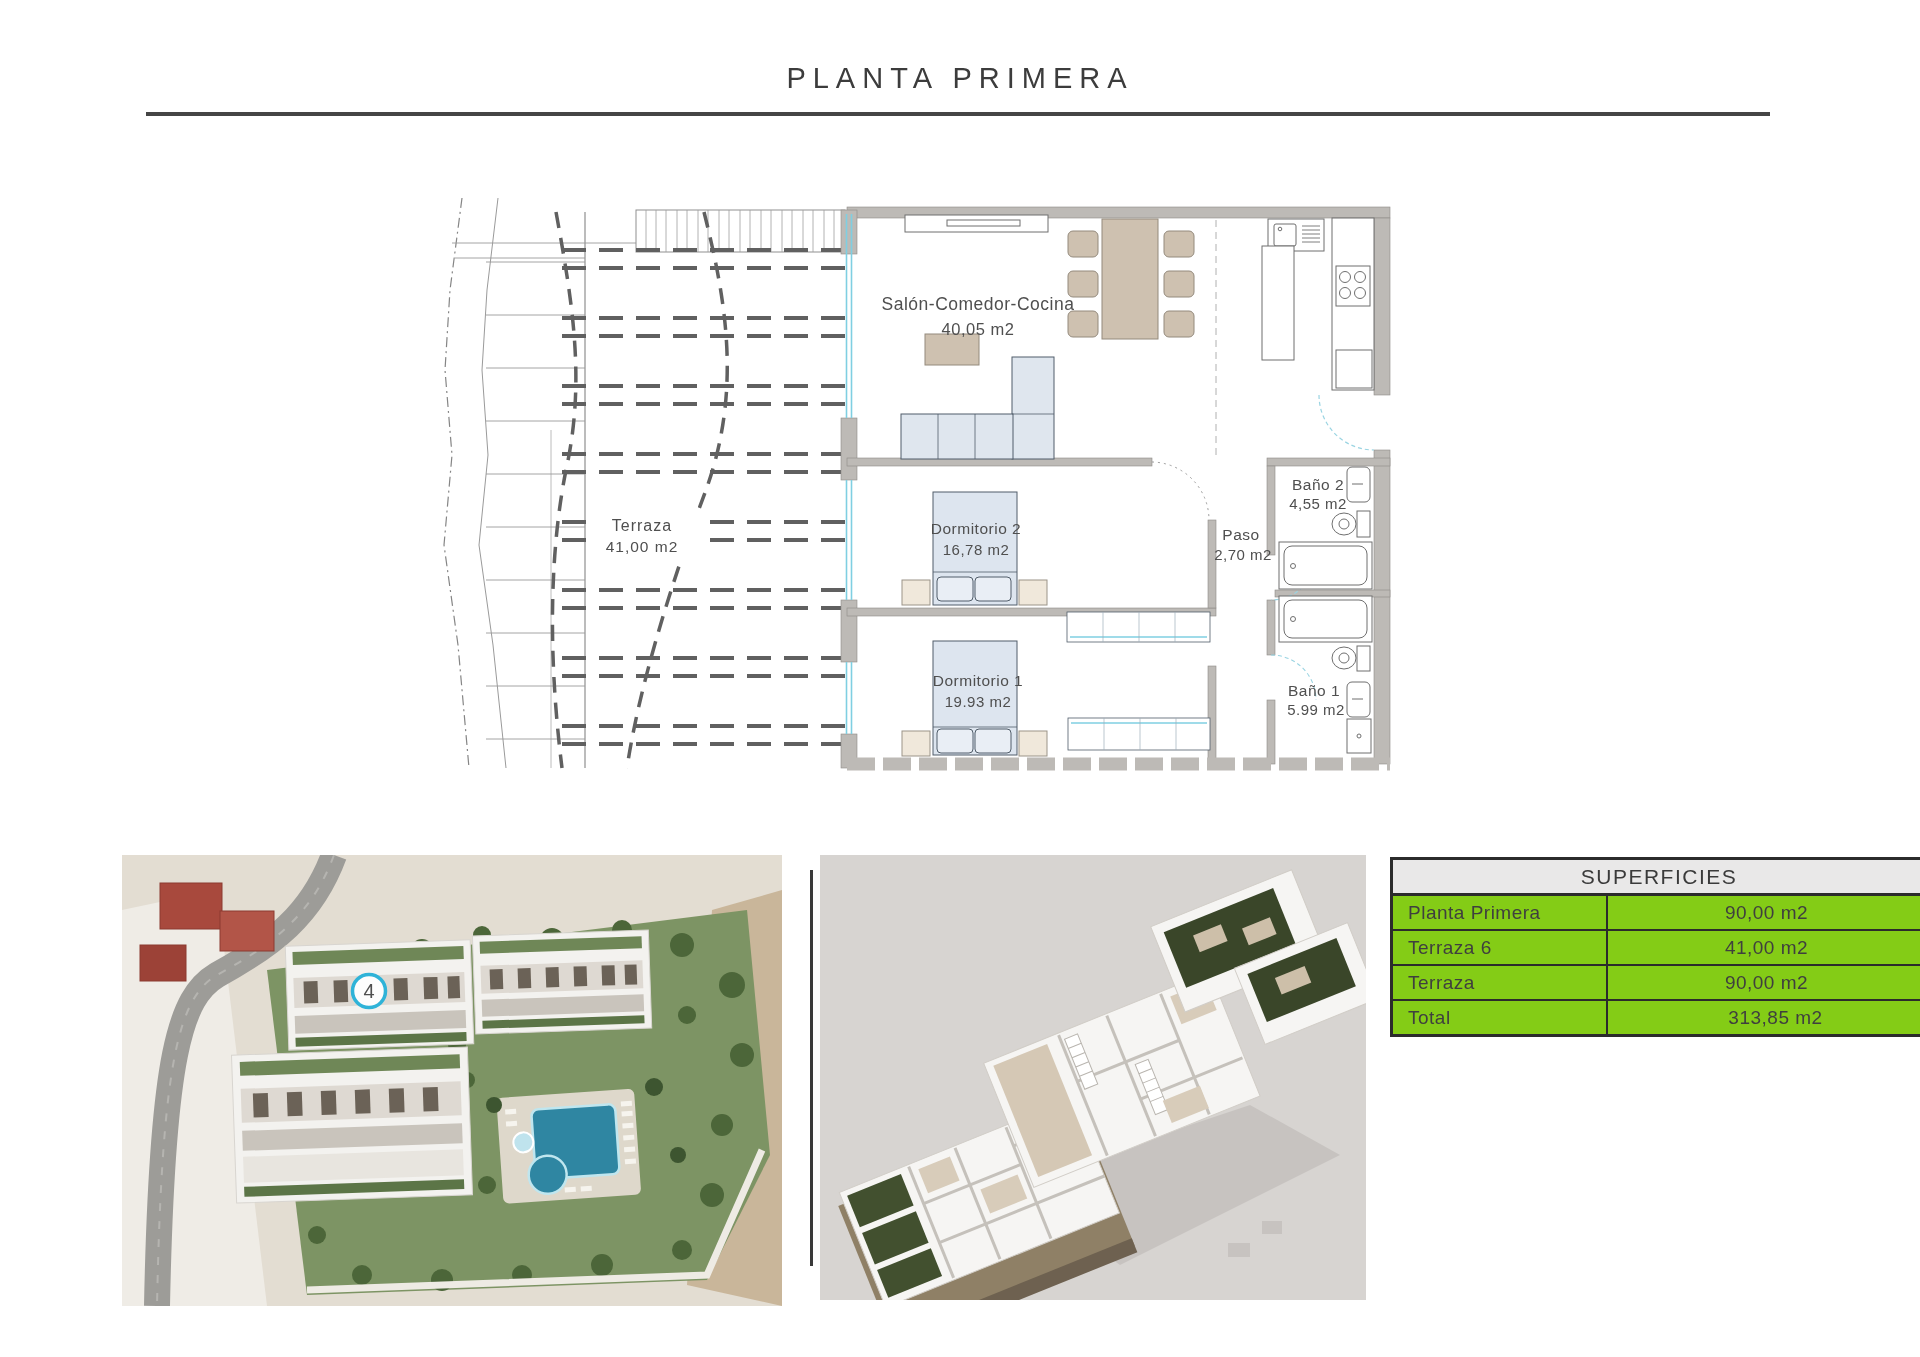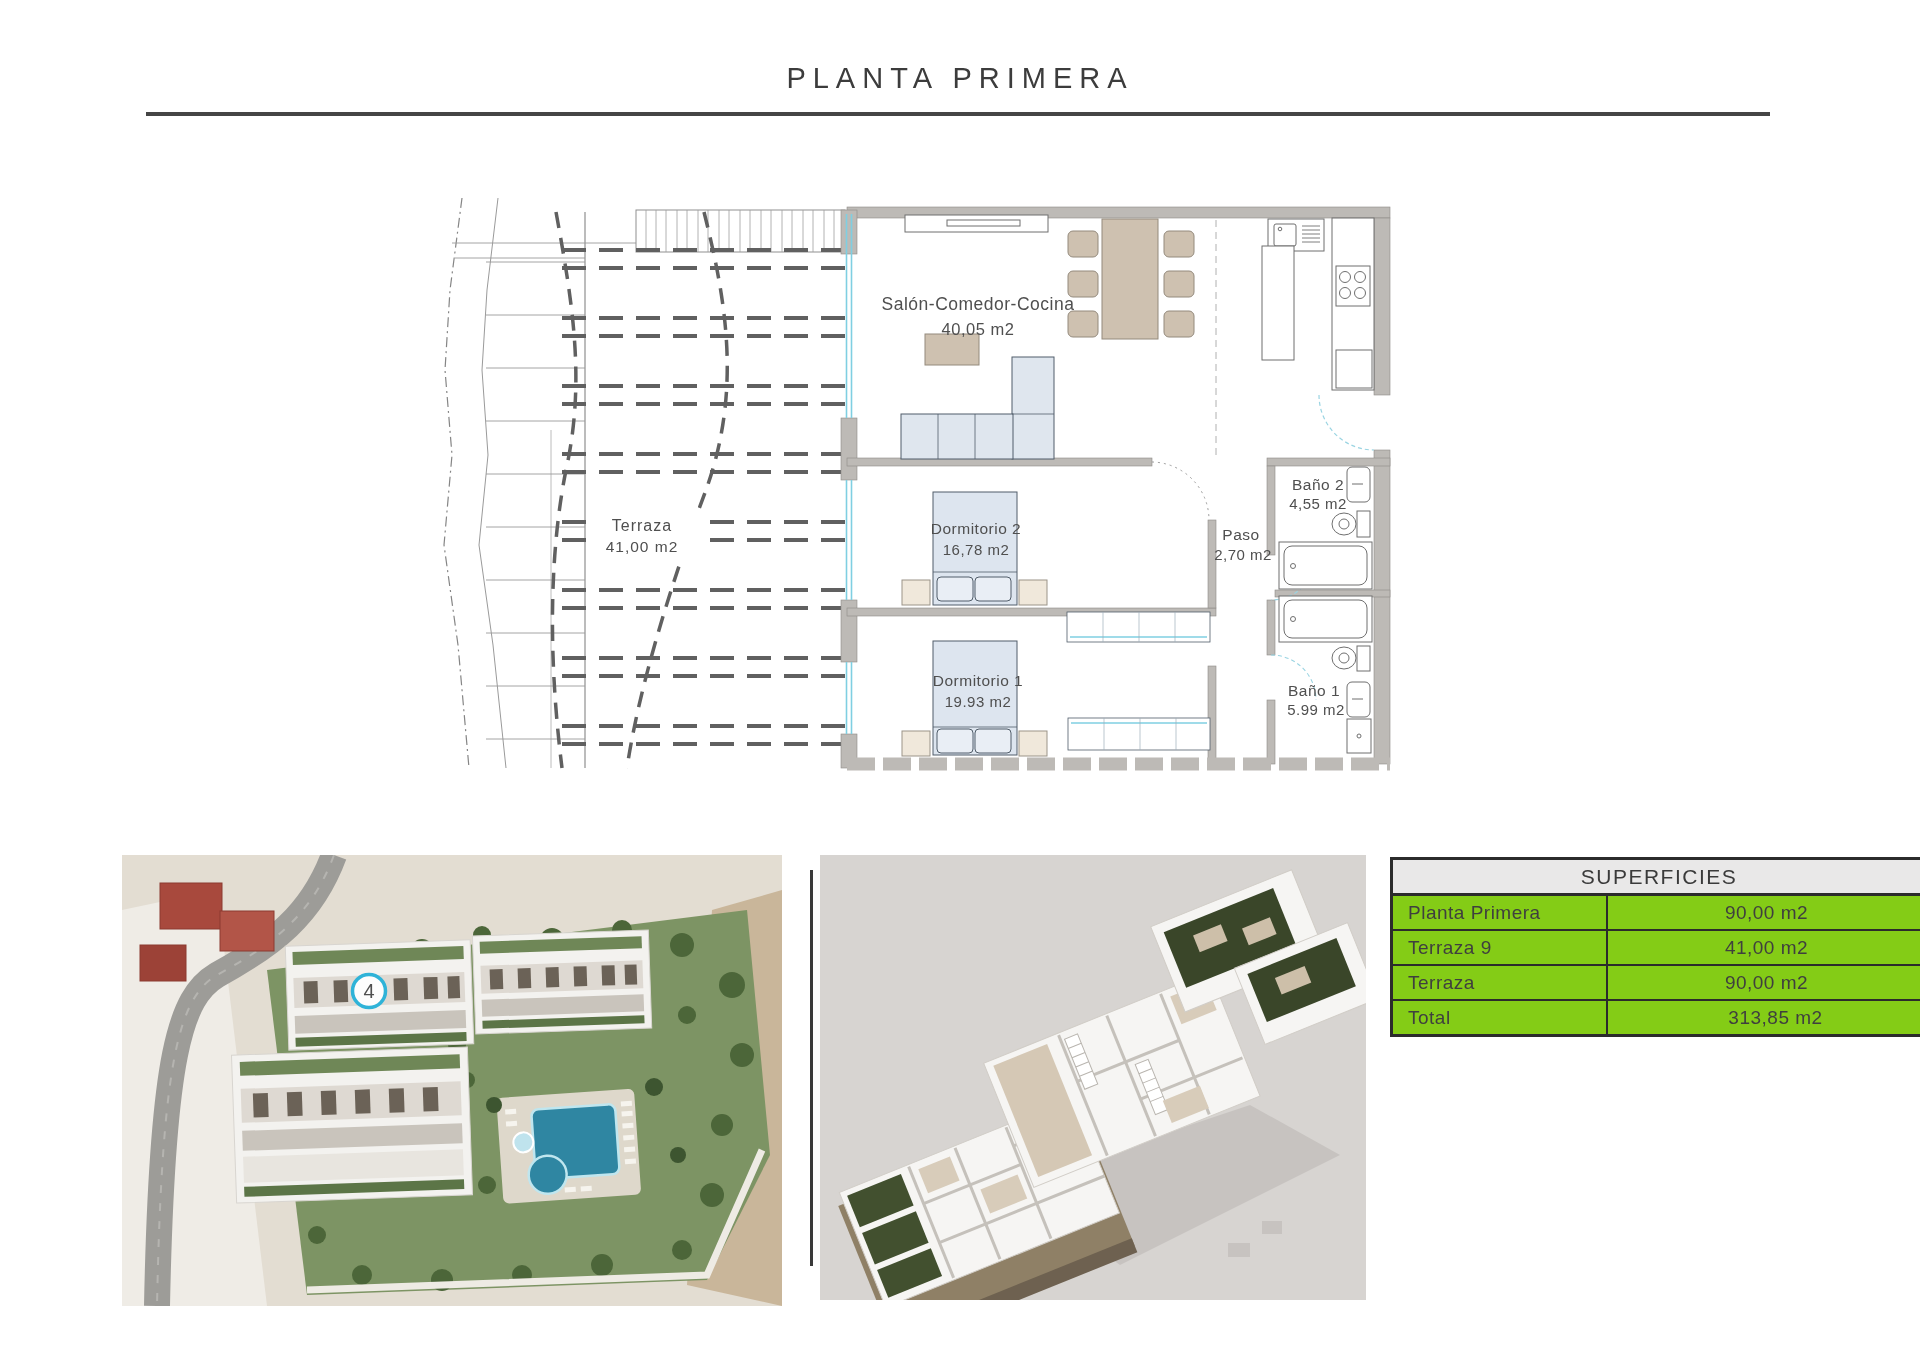--- a/index.html
+++ b/index.html
@@ -438,21 +438,21 @@
   </g>
 </svg>
 
 <div class="sup-table">
   <div class="sup-header">SUPERFICIES</div>
   <div class="sup-row">
     <div class="sup-label">Planta Primera</div>
     <div class="sup-value">90,00 m2</div>
   </div>
   <div class="sup-row">
-    <div class="sup-label">Terraza 9</div>
+    <div class="sup-label">Terraza 6</div>
     <div class="sup-value">41,00 m2</div>
   </div>
   <div class="sup-row">
     <div class="sup-label">Terraza</div>
     <div class="sup-value">90,00 m2</div>
   </div>
   <div class="sup-row">
     <div class="sup-label">Total</div>
     <div class="sup-value">313,85 m2</div>
   </div>

